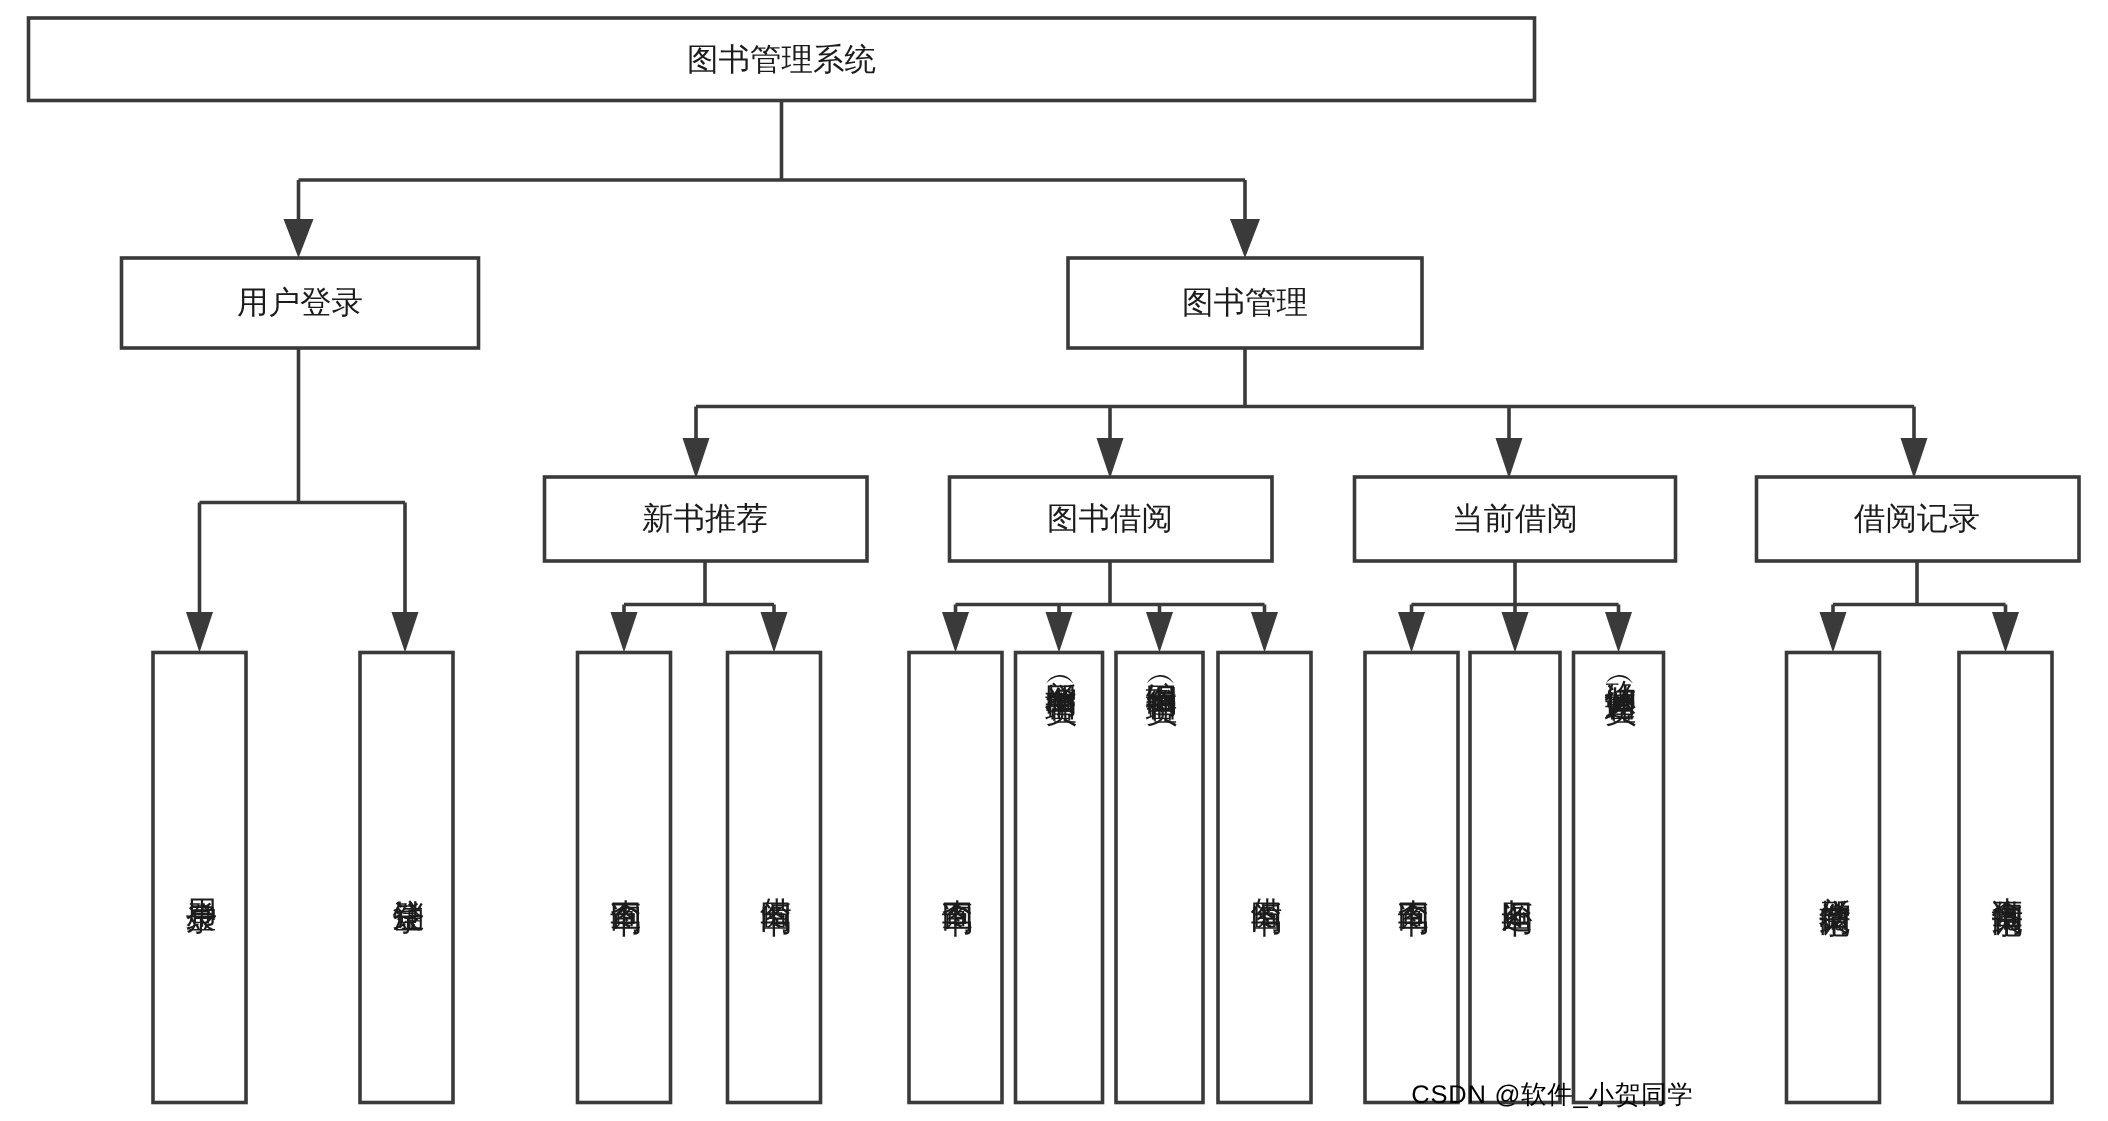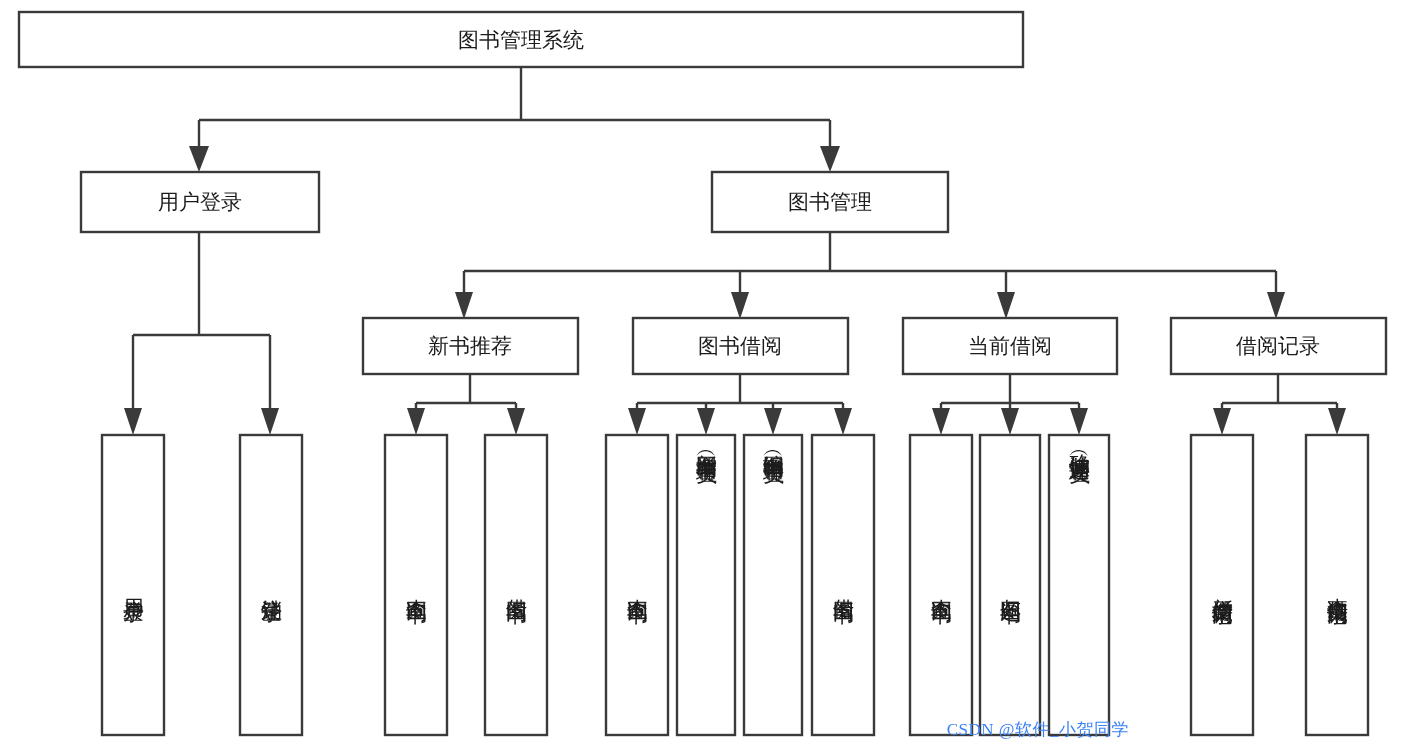--- a/index.html
+++ b/index.html
@@ -63,23 +63,23 @@
     font-size: 21px;
     line-height: 1.18;
     color: #1c1c1c;
     letter-spacing: 1.5px;
     white-space: nowrap;
   }
   #watermark {
     position: absolute;
     right: 8px;
     bottom: 6px;
-    font-family: Liberation Serif, serif;
+    font-family: Liberation Sans, sans-serif;
     font-size: 17px;
-    color: #3b82f6;
+    color: #000000;
     letter-spacing: 0.5px;
     user-select: none;
   }
 </style>
 </head>
 <body>
 
 <div id="diagram-root">
 
   <svg id="tree-svg" viewBox="0 0 1405 747">

